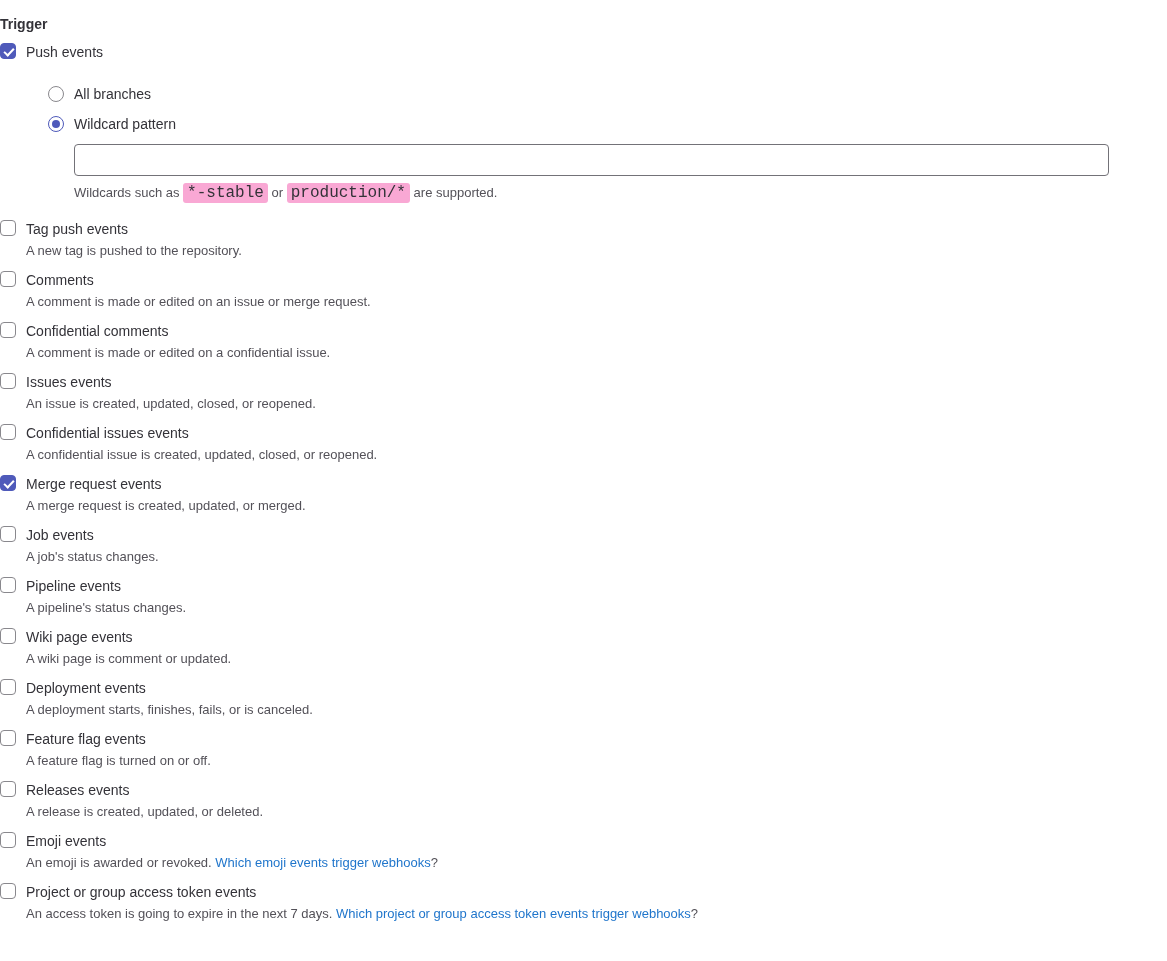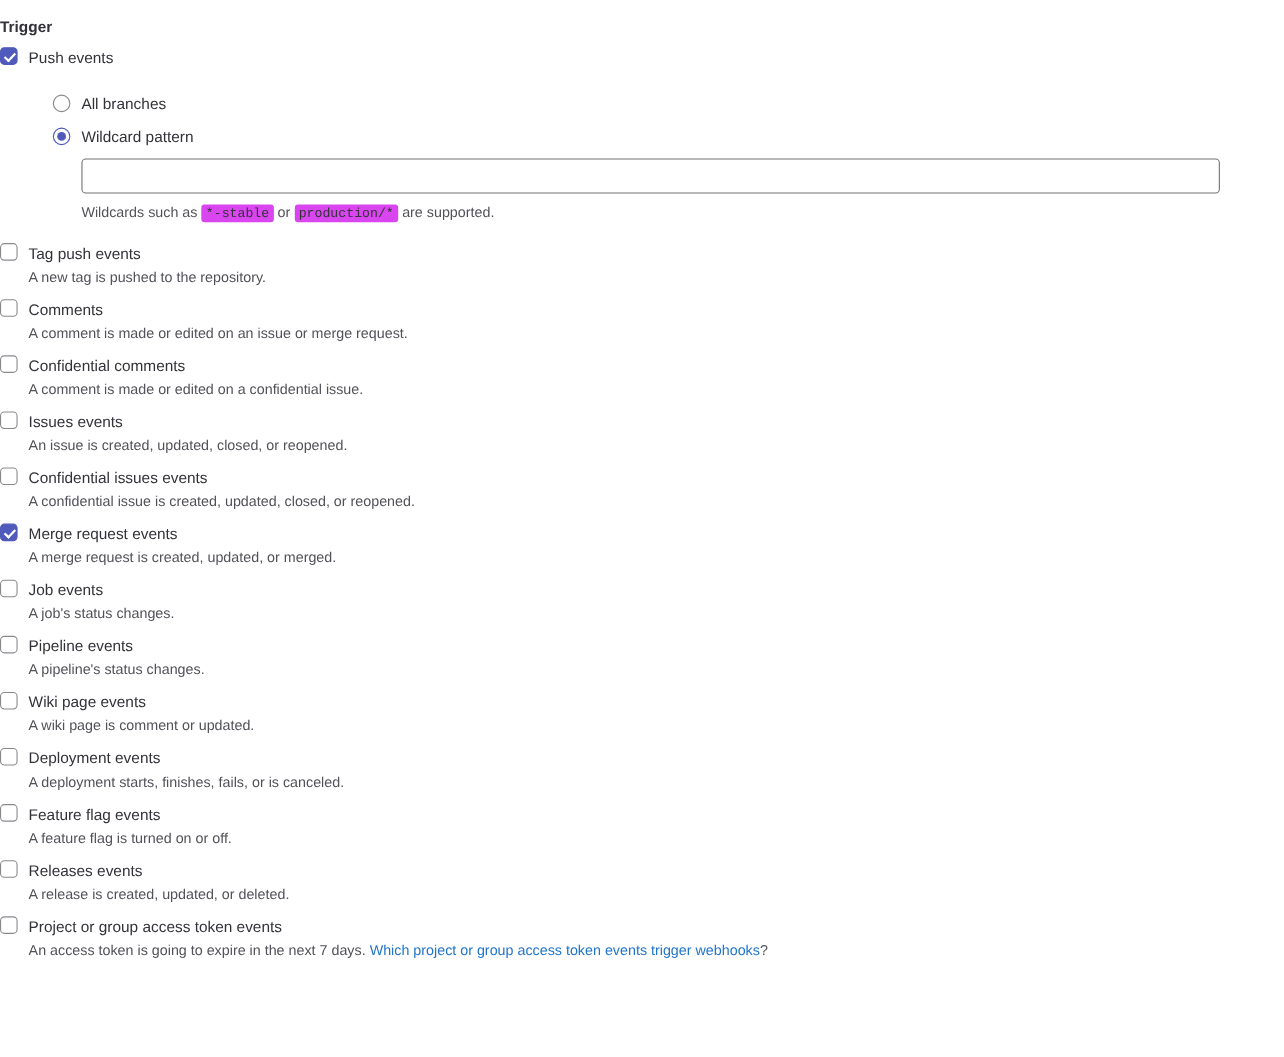--- a/index.html
+++ b/index.html
@@ -136,22 +136,22 @@
   .wildcard-help {
     padding-left: 50px;
     font-size: 13px;
     line-height: 19px;
     color: #535158;
     margin-top: 7px;
     margin-bottom: 10px;
   }
   code.mono {
     font-family: "Liberation Mono", monospace;
-    font-size: 12px;
-    background: #d946ef;
+    font-size: 16px;
+    background: #f9a8d4;
     border-radius: 3px;
     padding: 1px 4px;
     color: #333238;
   }
   .events-list { margin-top: 16px; }
 </style>
 </head>
 <body>
 
 <div class="form-wrap">
@@ -257,20 +257,28 @@
       <div class="label">Feature flag events</div>
       <div class="help">A feature flag is turned on or off.</div>
     </div>
 
     <div class="check-row">
       <span class="cbox"></span>
       <div class="label">Releases events</div>
       <div class="help">A release is created, updated, or deleted.</div>
     </div>
 
+    <div class="check-row">
+      <span class="cbox"></span>
+      <div class="label">Emoji events</div>
+      <div class="help">
+        <span>An emoji is awarded or revoked.</span>
+        <a href="#" class="link">Which emoji events trigger webhooks</a><span>?</span>
+      </div>
+    </div>
 
     <div class="check-row">
       <span class="cbox"></span>
       <div class="label">Project or group access token events</div>
       <div class="help">
         <span>An access token is going to expire in the next 7 days.</span>
         <a href="#" class="link">Which project or group access token events trigger webhooks</a><span>?</span>
       </div>
     </div>
 

